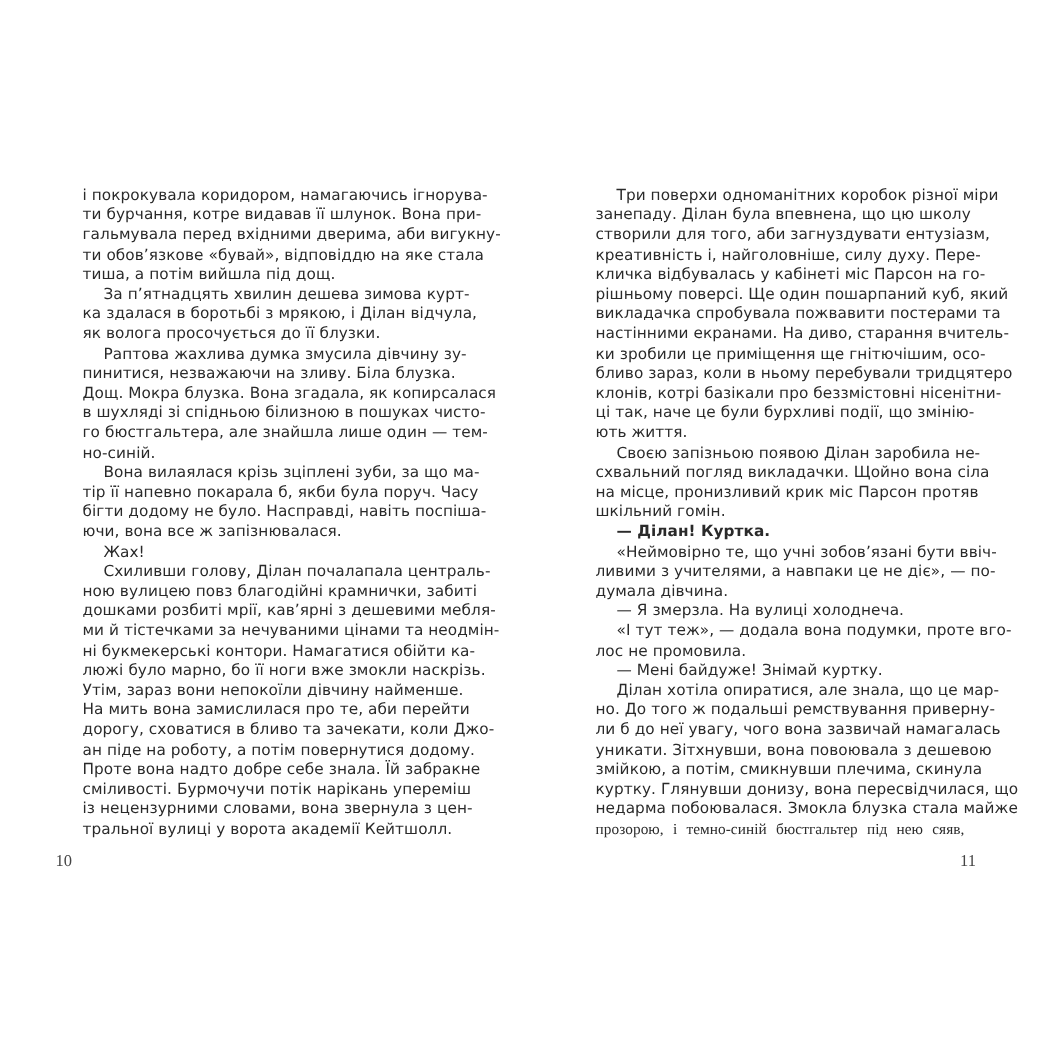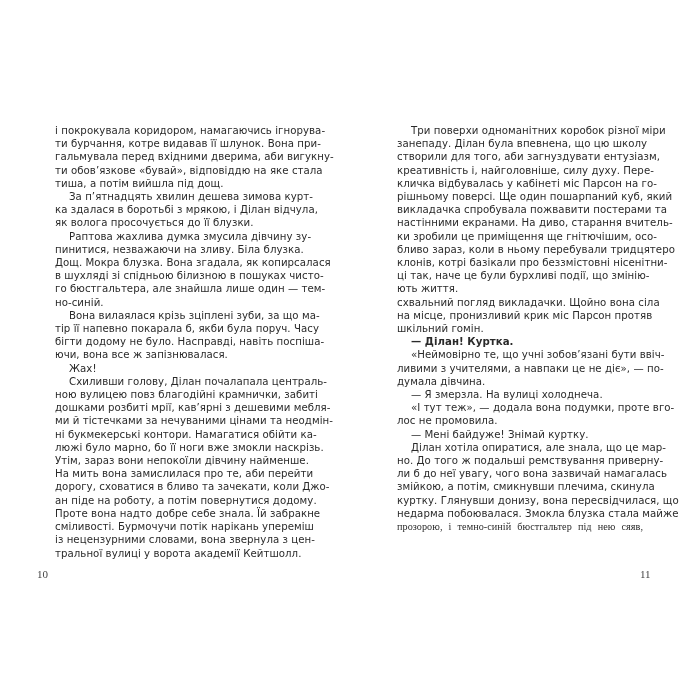--- a/index.html
+++ b/index.html
@@ -68,34 +68,36 @@
     <div class="line" style="line-height: 13.2121px; height: 13.2121px;">креативність і, найголовніше, силу духу. Пере-</div>
     <div class="line" style="line-height: 13.2121px; height: 13.2121px;">кличка відбувалась у кабінеті міс Парсон на го-</div>
     <div class="line" style="line-height: 13.2121px; height: 13.2121px;">рішньому поверсі. Ще один пошарпаний куб, який</div>
     <div class="line" style="line-height: 13.2121px; height: 13.2121px;">викладачка спробувала пожвавити постерами та</div>
     <div class="line" style="line-height: 13.2121px; height: 13.2121px;">настінними екранами. На диво, старання вчитель-</div>
     <div class="line" style="line-height: 13.2121px; height: 13.2121px;">ки зробили це приміщення ще гнітючішим, осо-</div>
     <div class="line" style="line-height: 13.2121px; height: 13.2121px;">бливо зараз, коли в ньому перебували тридцятеро</div>
     <div class="line" style="line-height: 13.2121px; height: 13.2121px;">клонів, котрі базікали про беззмістовні нісенітни-</div>
     <div class="line" style="line-height: 13.2121px; height: 13.2121px;">ці так, наче це були бурхливі події, що змінію-</div>
     <div class="line last" style="line-height: 13.2121px; height: 13.2121px;">ють життя.</div>
+    <div class="line indent" style="line-height: 13.2121px; height: 13.2121px;">Своєю запізньою появою Ділан заробила не-</div>
     <div class="line" style="line-height: 13.2121px; height: 13.2121px;">схвальний погляд викладачки. Щойно вона сіла</div>
     <div class="line" style="line-height: 13.2121px; height: 13.2121px;">на місце, пронизливий крик міс Парсон протяв</div>
     <div class="line last" style="line-height: 13.2121px; height: 13.2121px;">шкільний гомін.</div>
     <div class="line indent last" style="line-height: 13.2121px; height: 13.2121px; font-weight: bold;">— Ділан! Куртка.</div>
     <div class="line indent" style="line-height: 13.2121px; height: 13.2121px;">«Неймовірно те, що учні зобов’язані бути ввіч-</div>
     <div class="line" style="line-height: 13.2121px; height: 13.2121px;">ливими з учителями, а навпаки це не діє», — по-</div>
     <div class="line last" style="line-height: 13.2121px; height: 13.2121px;">думала дівчина.</div>
     <div class="line indent last" style="line-height: 13.2121px; height: 13.2121px;">— Я змерзла. На вулиці холоднеча.</div>
     <div class="line indent" style="line-height: 13.2121px; height: 13.2121px;">«І тут теж», — додала вона подумки, проте вго-</div>
     <div class="line last" style="line-height: 13.2121px; height: 13.2121px;">лос не промовила.</div>
     <div class="line indent last" style="line-height: 13.2121px; height: 13.2121px;">— Мені байдуже! Знімай куртку.</div>
     <div class="line indent" style="line-height: 13.2121px; height: 13.2121px;">Ділан хотіла опиратися, але знала, що це мар-</div>
     <div class="line" style="line-height: 13.2121px; height: 13.2121px;">но. До того ж подальші ремствування приверну-</div>
     <div class="line" style="line-height: 13.2121px; height: 13.2121px;">ли б до неї увагу, чого вона зазвичай намагалась</div>
+    <div class="line" style="line-height: 13.2121px; height: 13.2121px;">уникати. Зітхнувши, вона повоювала з дешевою</div>
     <div class="line" style="line-height: 13.2121px; height: 13.2121px;">змійкою, а потім, смикнувши плечима, скинула</div>
     <div class="line" style="line-height: 13.2121px; height: 13.2121px;">куртку. Глянувши донизу, вона пересвідчилася, що</div>
     <div class="line" style="line-height: 13.2121px; height: 13.2121px;">недарма побоювалася. Змокла блузка стала майже</div>
     <div class="line" style="line-height: 13.2121px; height: 13.2121px; font-family: Liberation Serif, serif;">прозорою, і темно-синій бюстгальтер під нею сяяв,</div>
   </div>
 
 <div class="pagenum left">10</div>
 <div class="pagenum right">11</div>
 
 </body></html>

